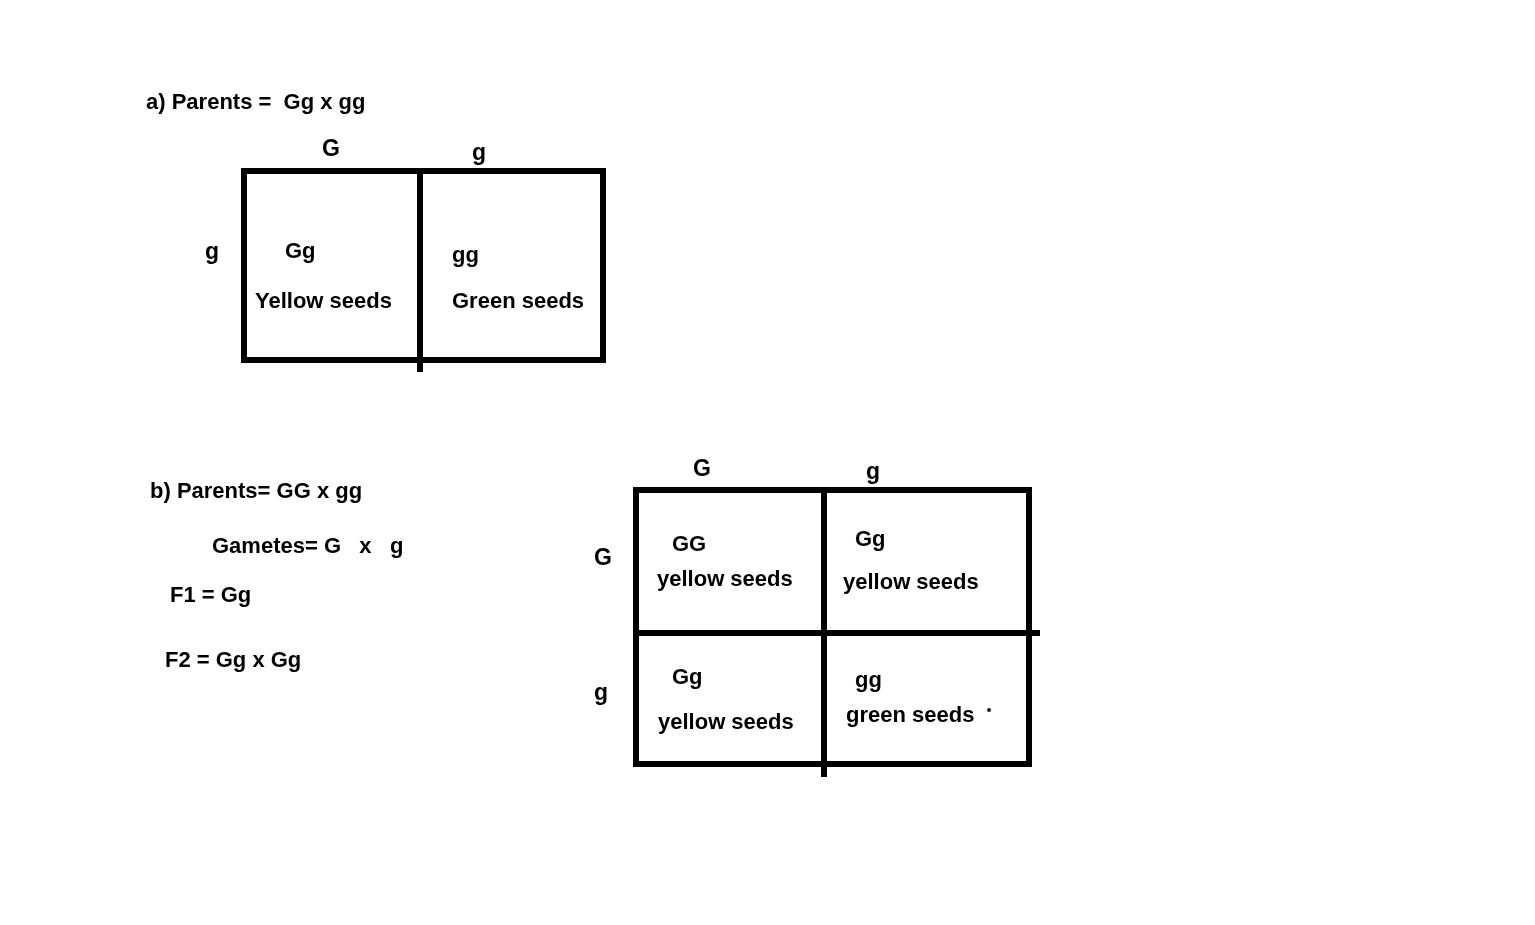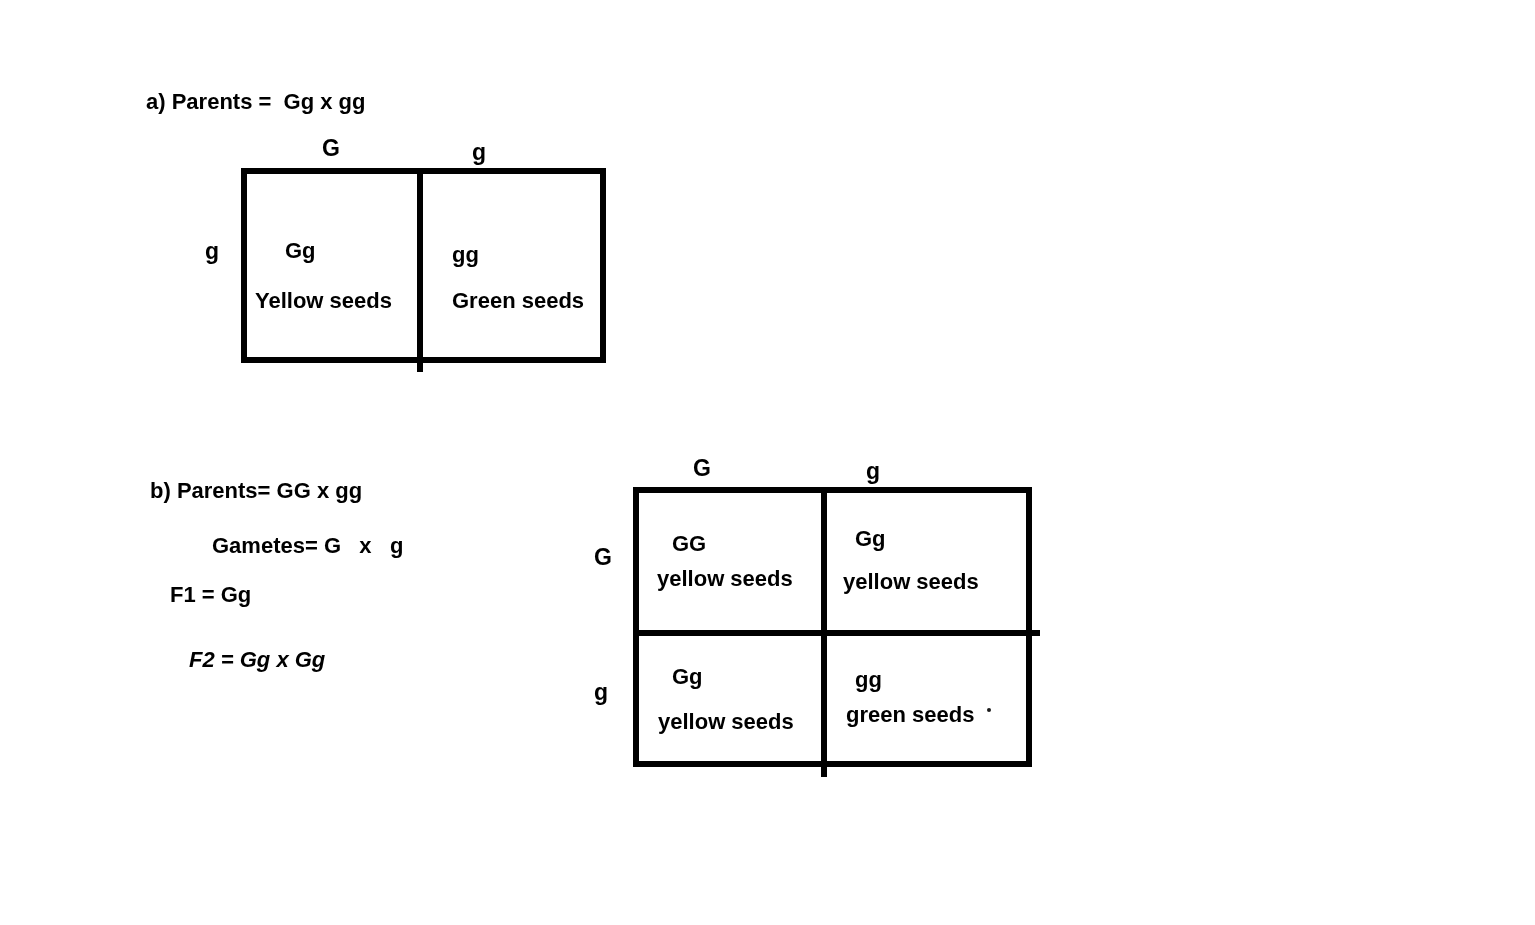--- a/index.html
+++ b/index.html
@@ -70,21 +70,21 @@
 </div>
 
 <div class="txt t22" style="left:285px; top:240px;">Gg</div>
 <div class="txt t22" style="left:255px; top:290px;">Yellow seeds</div>
 <div class="txt t22" style="left:452px; top:244px;">gg</div>
 <div class="txt t22" style="left:452px; top:290px;">Green seeds</div>
 
 <div class="txt t22" style="left:150px; top:480px;">b) Parents= GG x gg</div>
 <div class="txt t22" style="left:192px; top:535px;margin-left:20px;">Gametes= G   x   g</div>
 <div class="txt t22" style="left:170px; top:584px;">F1 = Gg</div>
-<div class="txt t22" style="left:189px; top:649px;font-style:italic;">F2 = Gg x Gg</div>
+<div class="txt t22" style="left:165px; top:649px;">F2 = Gg x Gg</div>
 
 <div class="txt t23" style="left:693px; top:457px;">G</div>
 <div class="txt t23" style="left:866px; top:460px;">g</div>
 
 <div class="txt t23" style="left:594px; top:546px;">G</div>
 <div class="txt t23" style="left:594px; top:681px;">g</div>
 
 <div id="square-b" class="pbox">
   <div class="vdiv"></div>
   <div class="hdiv"></div>

